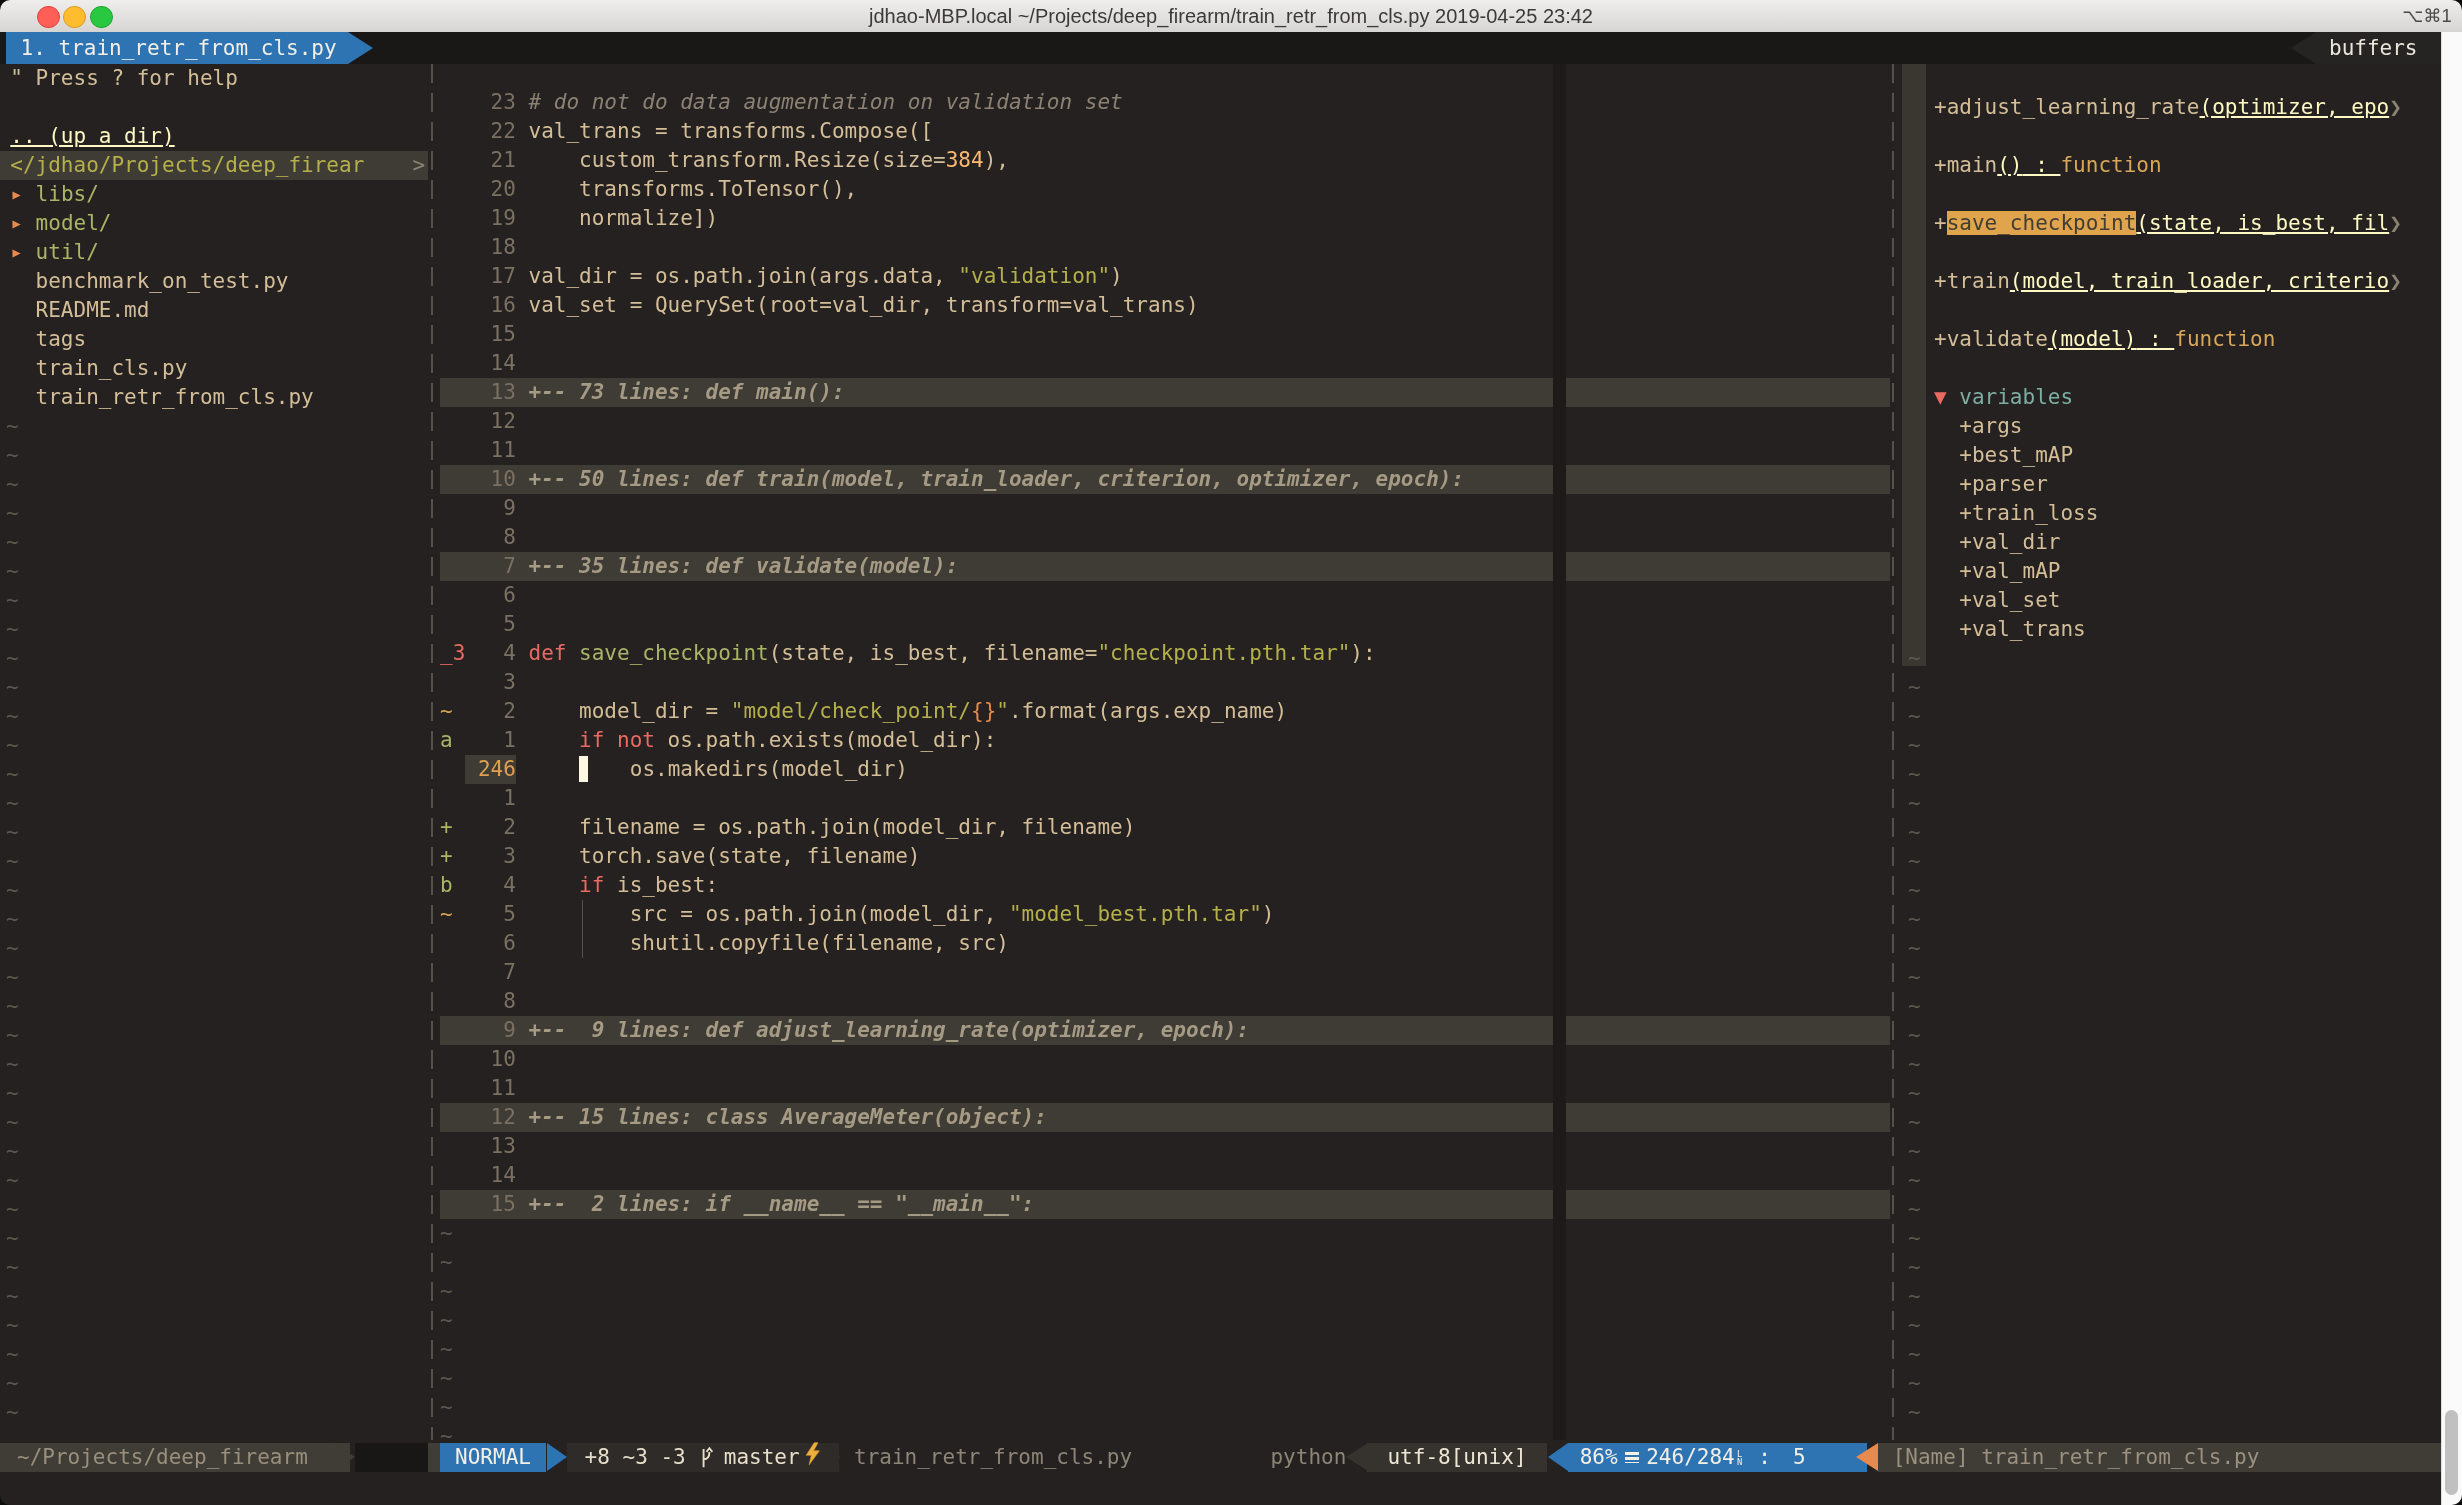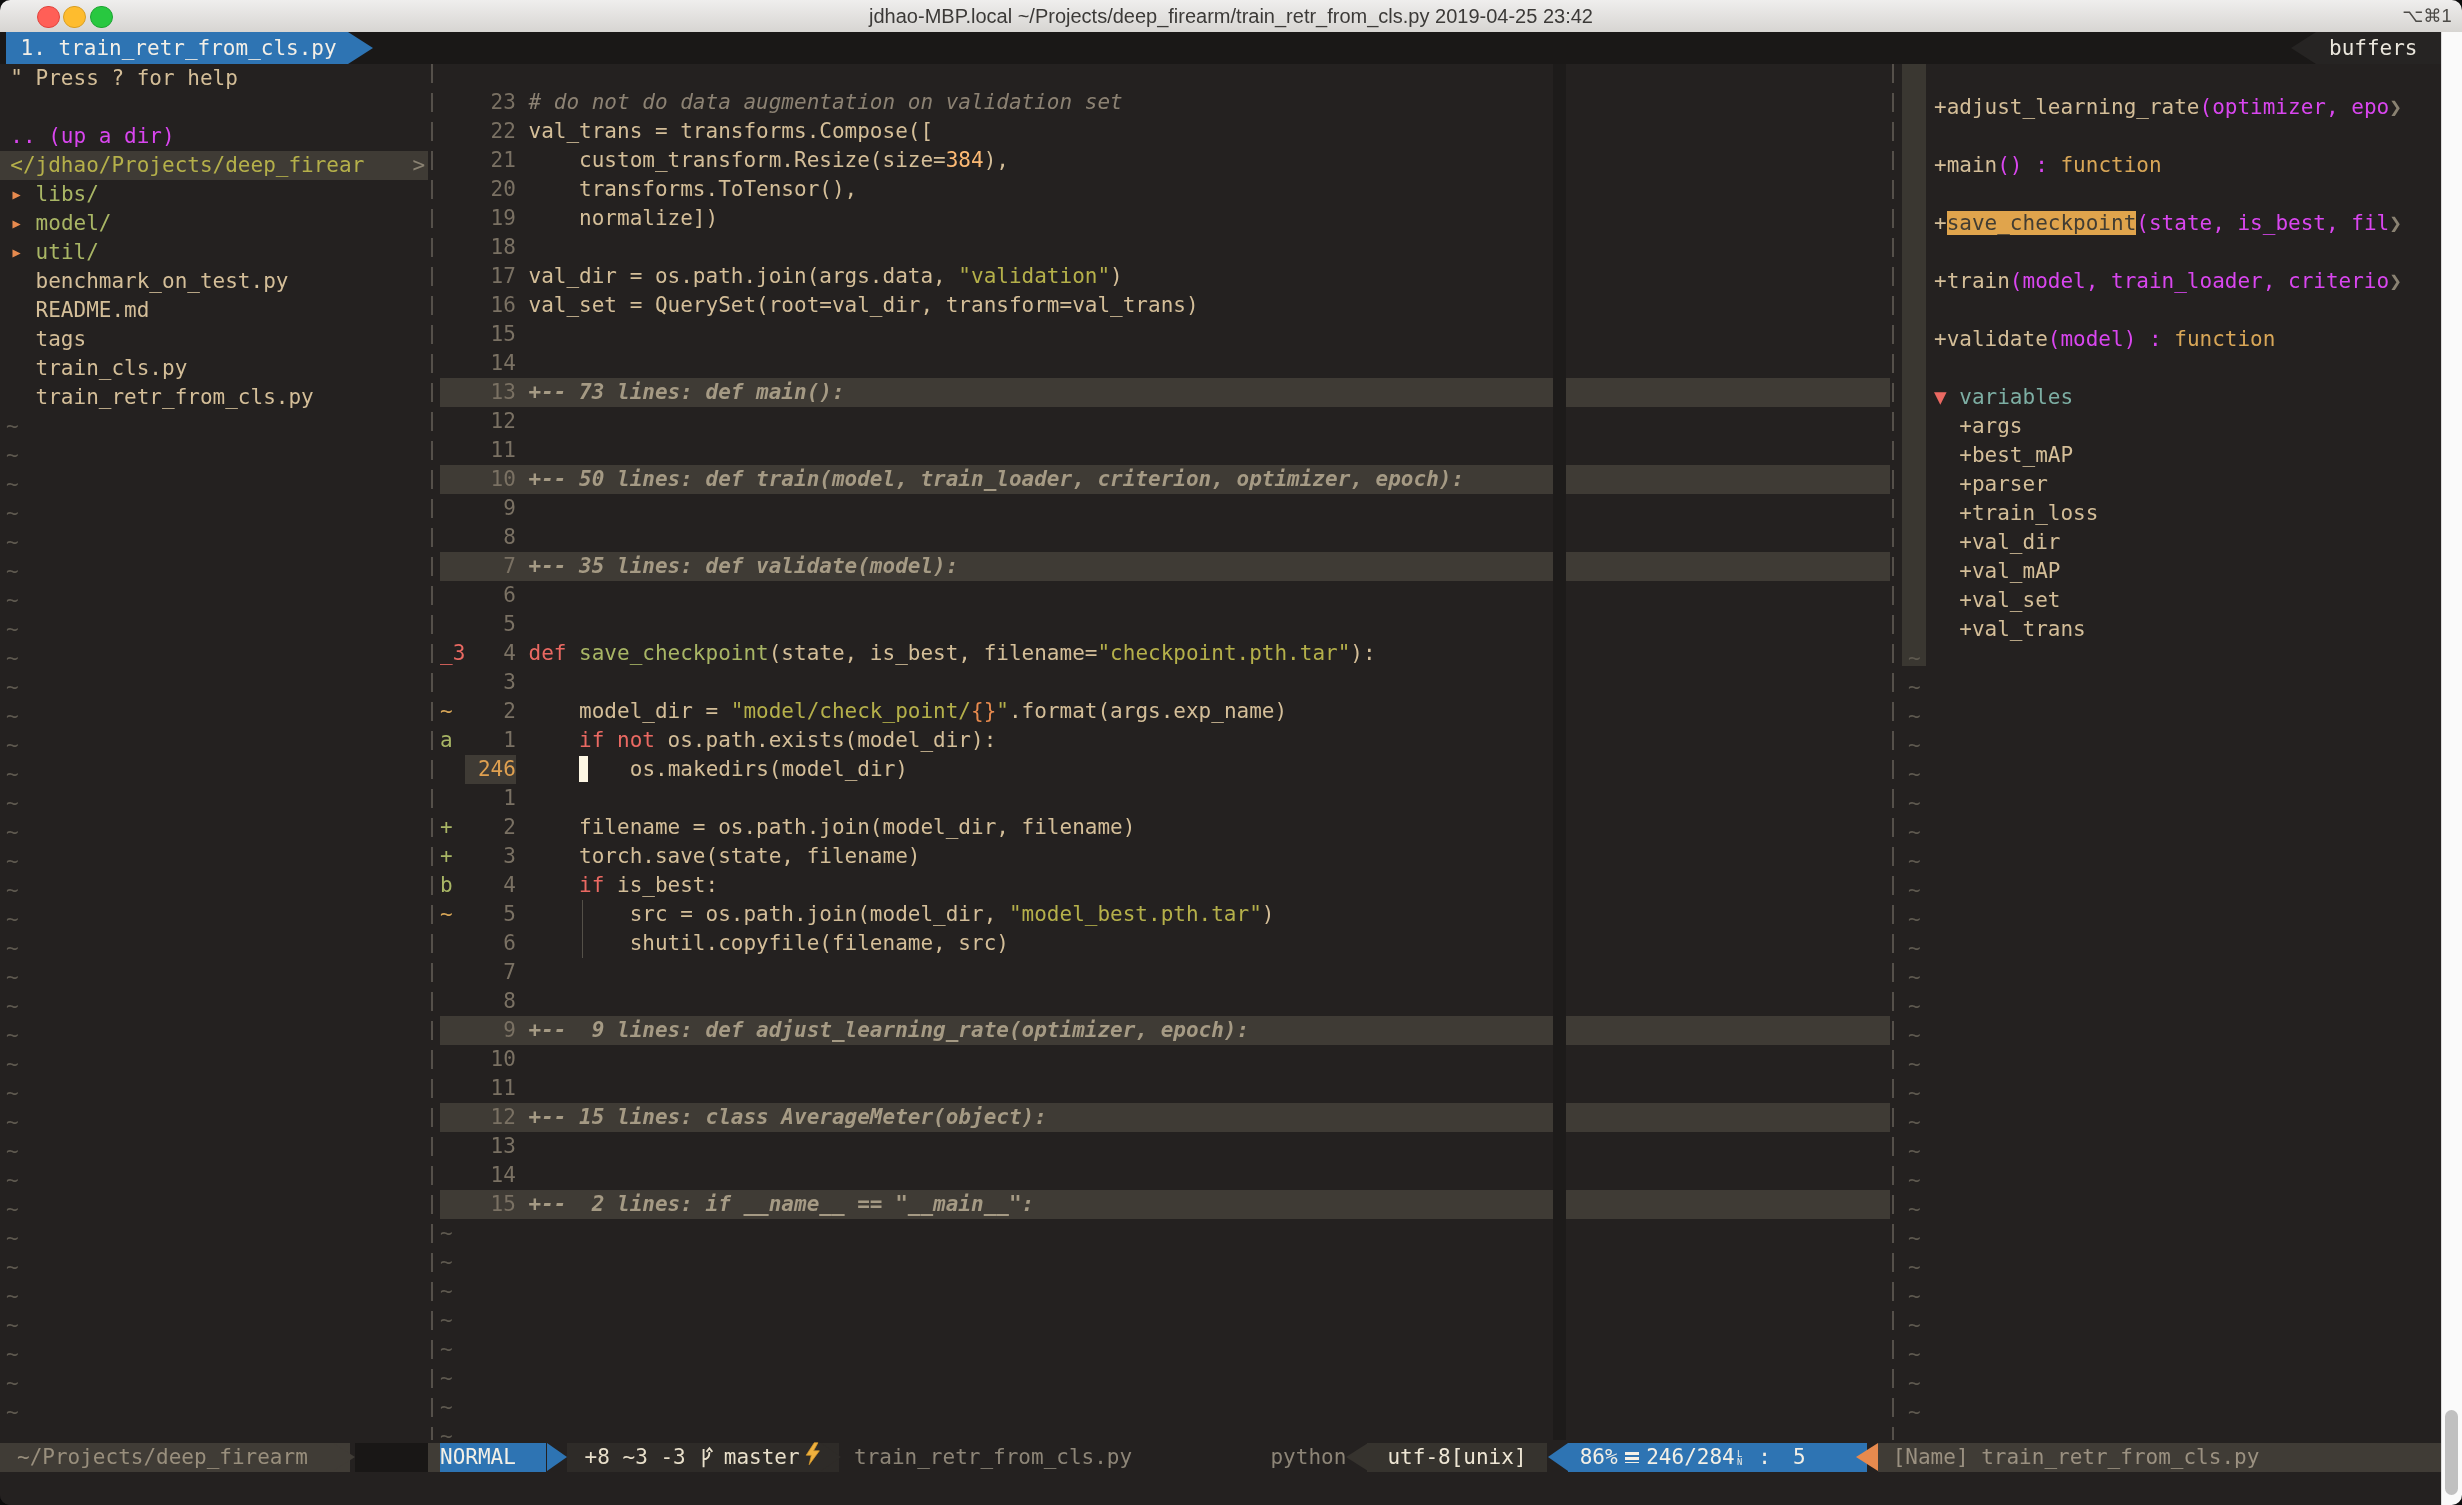--- a/index.html
+++ b/index.html
@@ -39,21 +39,21 @@
   .row.fold{background:#3f3b35;}
   .row.ntcur{background:#3f3b35;}
   .sep{position:absolute;top:64px;height:1376px;width:2.2px;
        background:repeating-linear-gradient(180deg,#55504a 0 19px,transparent 19px 29px);}
   .sep1{left:431px;} .sep2{left:1892px;}
   .colorcol{position:absolute;left:1553px;top:64px;width:13px;height:1376px;background:#1d1b1a;z-index:3;}
   .tb-strip{position:absolute;left:0;top:0;width:23.5px;height:602px;background:#3a3731;}
   
   .c-fg{color:#d4be98;} .c-red{color:#ea6962;} .c-grn{color:#a9b665;} .c-str{color:#b5b04a;}
   .c-pur{color:#fdba74;} .c-org{color:#e78a4e;} .c-com{color:#8c8273;font-style:italic;}
-  .c-gry{color:#d946ef;} .c-aqua{color:#7daea3;} .c-yel{color:#d8a657;} .c-yel2{color:#d8a657;}
+  .c-gry{color:#fef9c3;text-decoration:underline;} .c-aqua{color:#7daea3;} .c-yel{color:#d8a657;} .c-yel2{color:#d8a657;}
   .c-fold{color:#a59a84;font-style:italic;font-weight:bold;}
   .c-trunc{color:#8a8272;}
   .c-hl{background:#e0a44c;color:#423d33;}
   .tilde{color:#5f5a50;}
   .c-sgn{display:inline-block;width:2ch;}
   .c-lnum{display:inline-block;width:4ch;text-align:right;color:#7a7163;}
   .gut-sp{display:inline-block;width:1ch;}
   .curline .c-lnum{color:#dfa050;background:#3f3b35;}
   .curline .c-sgn{background:#3f3b35;}
   .cursorblock{display:inline-block;width:8.8px;height:26px;vertical-align:middle;margin-top:-2.9px;
@@ -62,21 +62,21 @@
   .nt-trail{position:absolute;right:2.9px;color:#8a8272;}
   
   .statusline{position:absolute;left:0;top:1443px;width:100%;height:29px;background:#242120;}
   .sl{position:absolute;top:0;height:29px;line-height:29px;}
   .arrR{position:absolute;top:0;width:0;height:0;border-top:14.3px solid transparent;border-bottom:14.3px solid transparent;}
   .arrL{position:absolute;top:0;width:0;height:0;border-top:14.3px solid transparent;border-bottom:14.3px solid transparent;}
   .sl-nt{left:0;width:333px;background:#403c36;color:#998f7d;padding-left:17px;}
   .sl-nt-arr{left:333px;border-left:22px solid #403c36;}
   .sl-gap{left:355px;width:85px;background:#191716;}
   .sl-sliver{left:428px;width:12.5px;background:#403c36;}
-  .sl-mode{left:440px;width:106px;background:#2e74b3;color:#f4f0e6;}
+  .sl-mode{left:440px;width:106px;background:#2e74b3;color:#f4f0e6;text-align:center;}
   .sl-mode-arr{left:547px;border-left:20.5px solid #2e74b3;}
   .sl-git{left:567px;width:254px;background:#2e2b28;color:#e8dfca;padding-left:17.6px;display:flex;align-items:center;}
   .sl-git-arr{left:821px;border-left:20.5px solid #2e2b28;}
   .sl-file{left:841px;width:504px;background:#242120;color:#8d8577;padding-left:13px;}
   .sl-ft{position:absolute;right:11.7px;top:0;color:#8d8577;}
   .sl-enc-arr{left:1346px;border-right:22px solid #36332e;}
   .sl-enc{left:1367px;width:180px;background:#36332e;color:#eee6d4;text-align:center;}
   .sl-pos-arr{left:1548px;border-right:20.5px solid #2e74b3;}
   .sl-pos{left:1568px;width:287px;background:#2e74b3;color:#f4f0e6;display:flex;align-items:center;padding-left:11.7px;}
   .sl-tb-arr{left:1856px;border-right:22px solid #e78a4e;}

